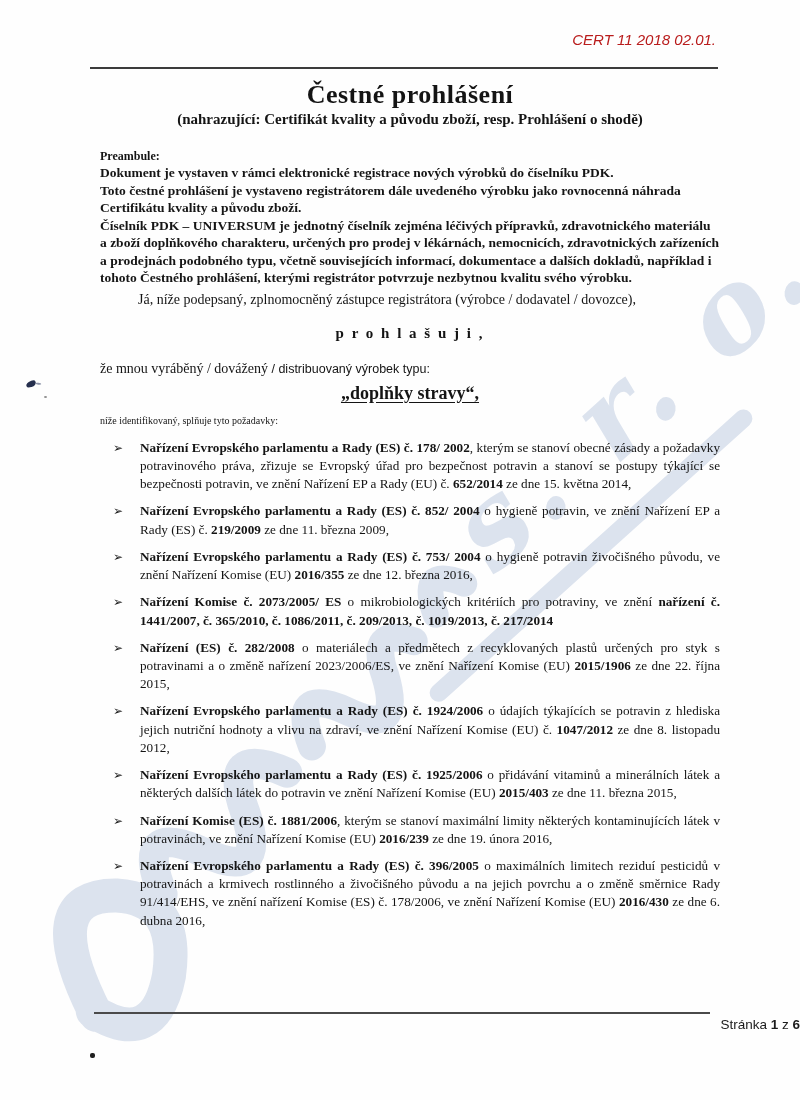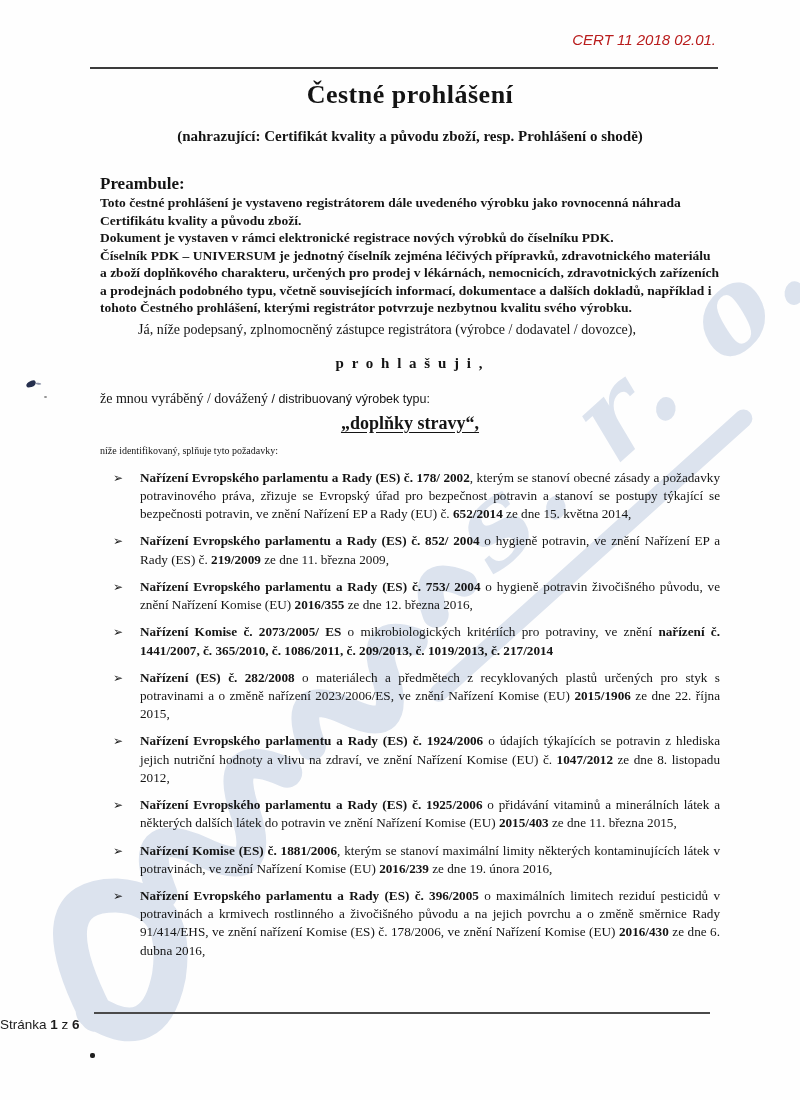--- a/index.html
+++ b/index.html
@@ -27,24 +27,24 @@
   }
   
   .content {
     position: absolute; left: 100px; top: 78px; width: 620px; z-index: 1;
   }
   .title {
     text-align: center; font-size: 26px; font-weight: bold;
     letter-spacing: 0.5px; margin-top: 2px;
   }
   .subtitle {
-    text-align: center; font-size: 15px; font-weight: bold; margin-top: 18px;
+    text-align: center; font-size: 15px; font-weight: bold; margin-top: 1px;
   }
   .preamble-heading {
-    font-size: 17px; font-weight: bold; margin-top: 29px;
+    font-size: 12px; font-weight: bold; margin-top: 21px;
   }
   .preamble p {
     font-size: 13.5px; font-weight: bold; line-height: 1.3; color: #161616;
   }
   .intro {
     margin-top: 5px; font-size: 14px; text-indent: 38px;
   }
   .declare-word {
     margin-top: 17px; text-align: center; font-size: 15px; font-weight: bold;
     letter-spacing: 2px;
@@ -71,21 +71,21 @@
     color: #141414;
   }
   .reg-item .reg-text b { font-weight: bold; }
   
   .footer-rule {
     position: absolute; top: 1012px; left: 94px; width: 616px; height: 0;
     border-top: 2px solid #4a4a4a; z-index: 2;
   }
   .page-footer {
     position: absolute; top: 1017px; left: 0; width: 800px; z-index: 2;
-    text-align: left; font-family: "Liberation Sans", sans-serif;
+    text-align: right; font-family: "Liberation Sans", sans-serif;
     font-size: 13.5px; color: #1b1b1b;
   }
   .page-footer b { font-weight: bold; }
   
   .speck { position: absolute; z-index: 3; }
   .speck-1 {
     left: 26px; top: 381px; width: 10px; height: 6px;
     background: #26304e; border-radius: 60% 40% 55% 45%;
     transform: rotate(-18deg);
   }
@@ -126,22 +126,22 @@
   <div class="header-rule"></div>
 
   <div class="content">
 
     <div class="title">Čestné prohlášení</div>
     <div class="subtitle">(nahrazující: Certifikát kvality a původu zboží, resp. Prohlášení o shodě)</div>
 
     <div class="preamble-heading">Preambule:</div>
     <div class="preamble">
 
-    <p>Toto čestné prohlášení je vystaveno registrátorem dále uvedeného výrobku jako rovnocenná náhrada Certifikátu kvality a původu zboží.</p>
-        <p>Dokument je vystaven v rámci elektronické registrace nových výrobků do číselníku PDK.</p>
+    <p>Dokument je vystaven v rámci elektronické registrace nových výrobků do číselníku PDK.</p>
+        <p>Toto čestné prohlášení je vystaveno registrátorem dále uvedeného výrobku jako rovnocenná náhrada Certifikátu kvality a původu zboží.</p>
         <p>Číselník PDK – UNIVERSUM je jednotný číselník zejména léčivých přípravků, zdravotnického materiálu a zboží doplňkového charakteru, určených pro prodej v lékárnách, nemocnicích, zdravotnických zařízeních a prodejnách podobného typu, včetně souvisejících informací, dokumentace a dalších dokladů, například i tohoto Čestného prohlášení, kterými registrátor potvrzuje nezbytnou kvalitu svého výrobku.</p>
       </div>
 
     <p class="intro">Já, níže podepsaný, zplnomocněný zástupce registrátora (výrobce / dodavatel / dovozce),</p>
 
     <div class="declare-word">p r o h l a š u j i ,</div>
 
     <p class="product-line"><span>že mnou vyráběný / dovážený </span><span class="sans"> / distribuovaný výrobek typu:</span></p>
 
     <div class="product-type">„doplňky stravy“,</div>

